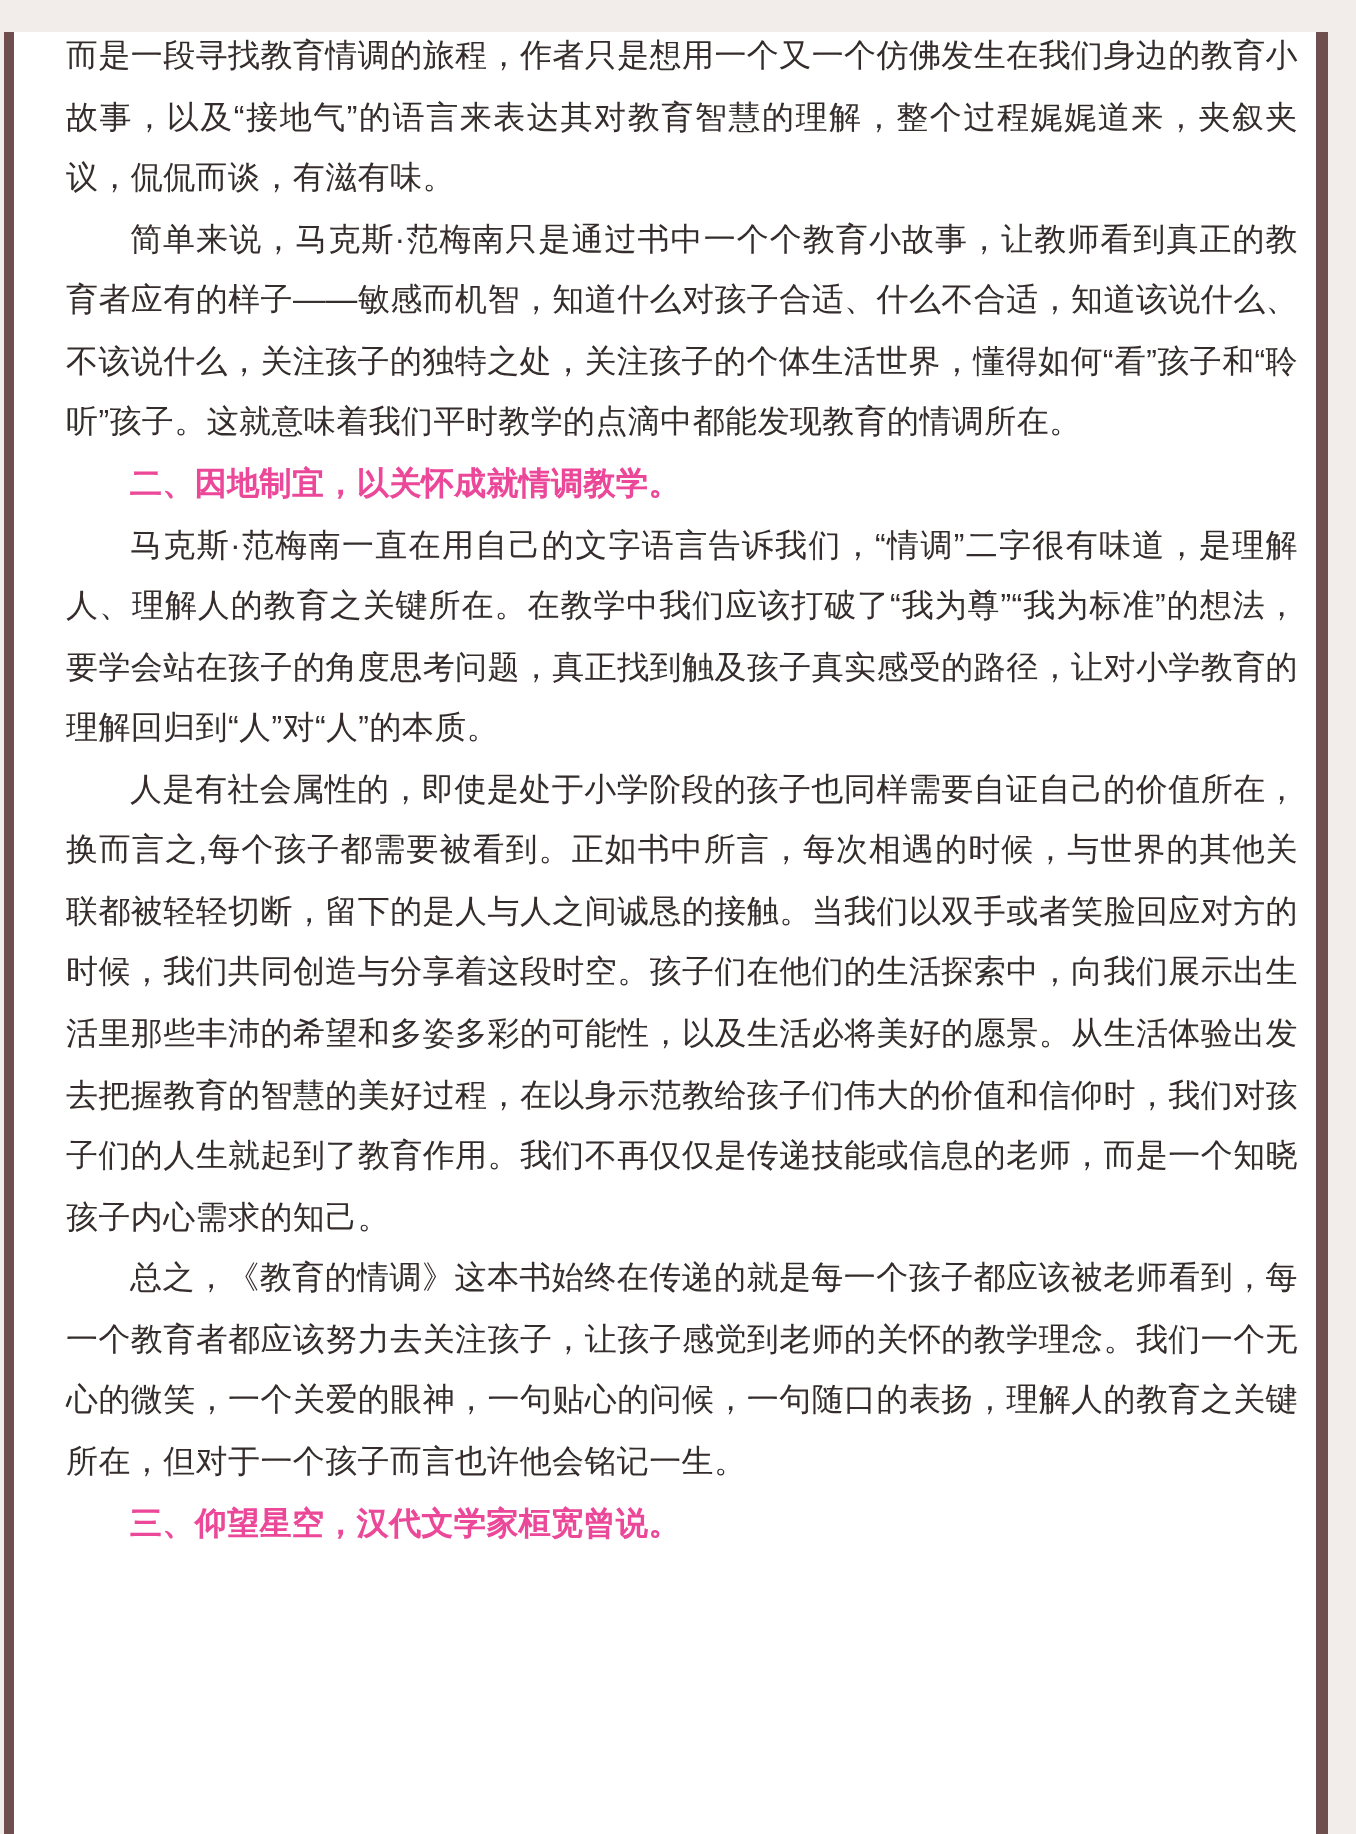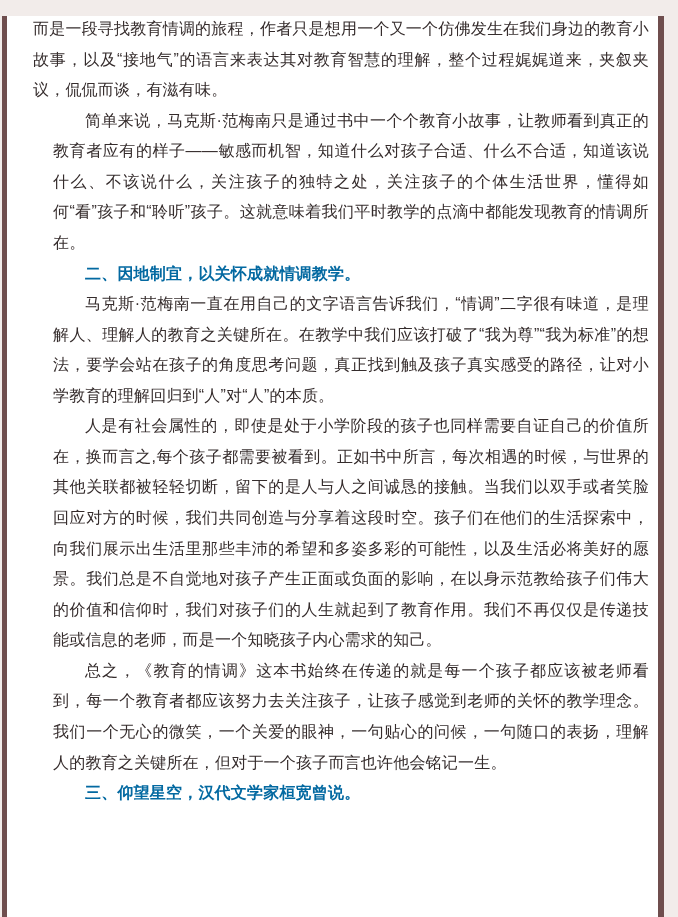--- a/index.html
+++ b/index.html
@@ -37,33 +37,32 @@
     text-align: justify;
     letter-spacing: 0.2px;
     overflow: hidden;
   }
   .document-body p {
     margin: 0;
     padding: 0;
   }
   .document-body p.indent {
     text-indent: 2em;
-    margin-left: 20px;
   }
   .document-body p.heading {
     font-weight: bold;
-    color: #0369a1;
+    color: #ec4899;
   }
 </style>
 </head>
 <body>
 
 <div class="page-frame">
   <div class="document-body">
       <p class="">而是一段寻找教育情调的旅程，作者只是想用一个又一个仿佛发生在我们身边的教育小故事，以及“接地气”的语言来表达其对教育智慧的理解，整个过程娓娓道来，夹叙夹议，侃侃而谈，有滋有味。</p>
       <p class="indent">简单来说，马克斯·范梅南只是通过书中一个个教育小故事，让教师看到真正的教育者应有的样子——敏感而机智，知道什么对孩子合适、什么不合适，知道该说什么、不该说什么，关注孩子的独特之处，关注孩子的个体生活世界，懂得如何“看”孩子和“聆听”孩子。这就意味着我们平时教学的点滴中都能发现教育的情调所在。</p>
       <p class="heading indent">二、因地制宜，以关怀成就情调教学。</p>
       <p class="indent">马克斯·范梅南一直在用自己的文字语言告诉我们，“情调”二字很有味道，是理解人、理解人的教育之关键所在。在教学中我们应该打破了“我为尊”“我为标准”的想法，要学会站在孩子的角度思考问题，真正找到触及孩子真实感受的路径，让对小学教育的理解回归到“人”对“人”的本质。</p>
-      <p class="indent">人是有社会属性的，即使是处于小学阶段的孩子也同样需要自证自己的价值所在，换而言之,每个孩子都需要被看到。正如书中所言，每次相遇的时候，与世界的其他关联都被轻轻切断，留下的是人与人之间诚恳的接触。当我们以双手或者笑脸回应对方的时候，我们共同创造与分享着这段时空。孩子们在他们的生活探索中，向我们展示出生活里那些丰沛的希望和多姿多彩的可能性，以及生活必将美好的愿景。我们总是不自觉地对孩子产生正面或负面的影响，在以身示范教给孩子们伟大的价值和信仰时，我们对孩子们的人生就起到了教育作用。我们不再仅仅是传递技能或信息的老师，而是一个知晓孩子内心需求的知己。</p>
+      <p class="indent">人是有社会属性的，即使是处于小学阶段的孩子也同样需要自证自己的价值所在，换而言之,每个孩子都需要被看到。正如书中所言，每次相遇的时候，与世界的其他关联都被轻轻切断，留下的是人与人之间诚恳的接触。当我们以双手或者笑脸回应对方的时候，我们共同创造与分享着这段时空。孩子们在他们的生活探索中，向我们展示出生活里那些丰沛的希望和多姿多彩的可能性，以及生活必将美好的愿景。从生活体验出发去把握教育的智慧的美好过程，在以身示范教给孩子们伟大的价值和信仰时，我们对孩子们的人生就起到了教育作用。我们不再仅仅是传递技能或信息的老师，而是一个知晓孩子内心需求的知己。</p>
       <p class="indent">总之，《教育的情调》这本书始终在传递的就是每一个孩子都应该被老师看到，每一个教育者都应该努力去关注孩子，让孩子感觉到老师的关怀的教学理念。我们一个无心的微笑，一个关爱的眼神，一句贴心的问候，一句随口的表扬，理解人的教育之关键所在，但对于一个孩子而言也许他会铭记一生。</p>
       <p class="heading indent">三、仰望星空，汉代文学家桓宽曾说。</p>
     </div>
 </div>
 
 </body></html>

